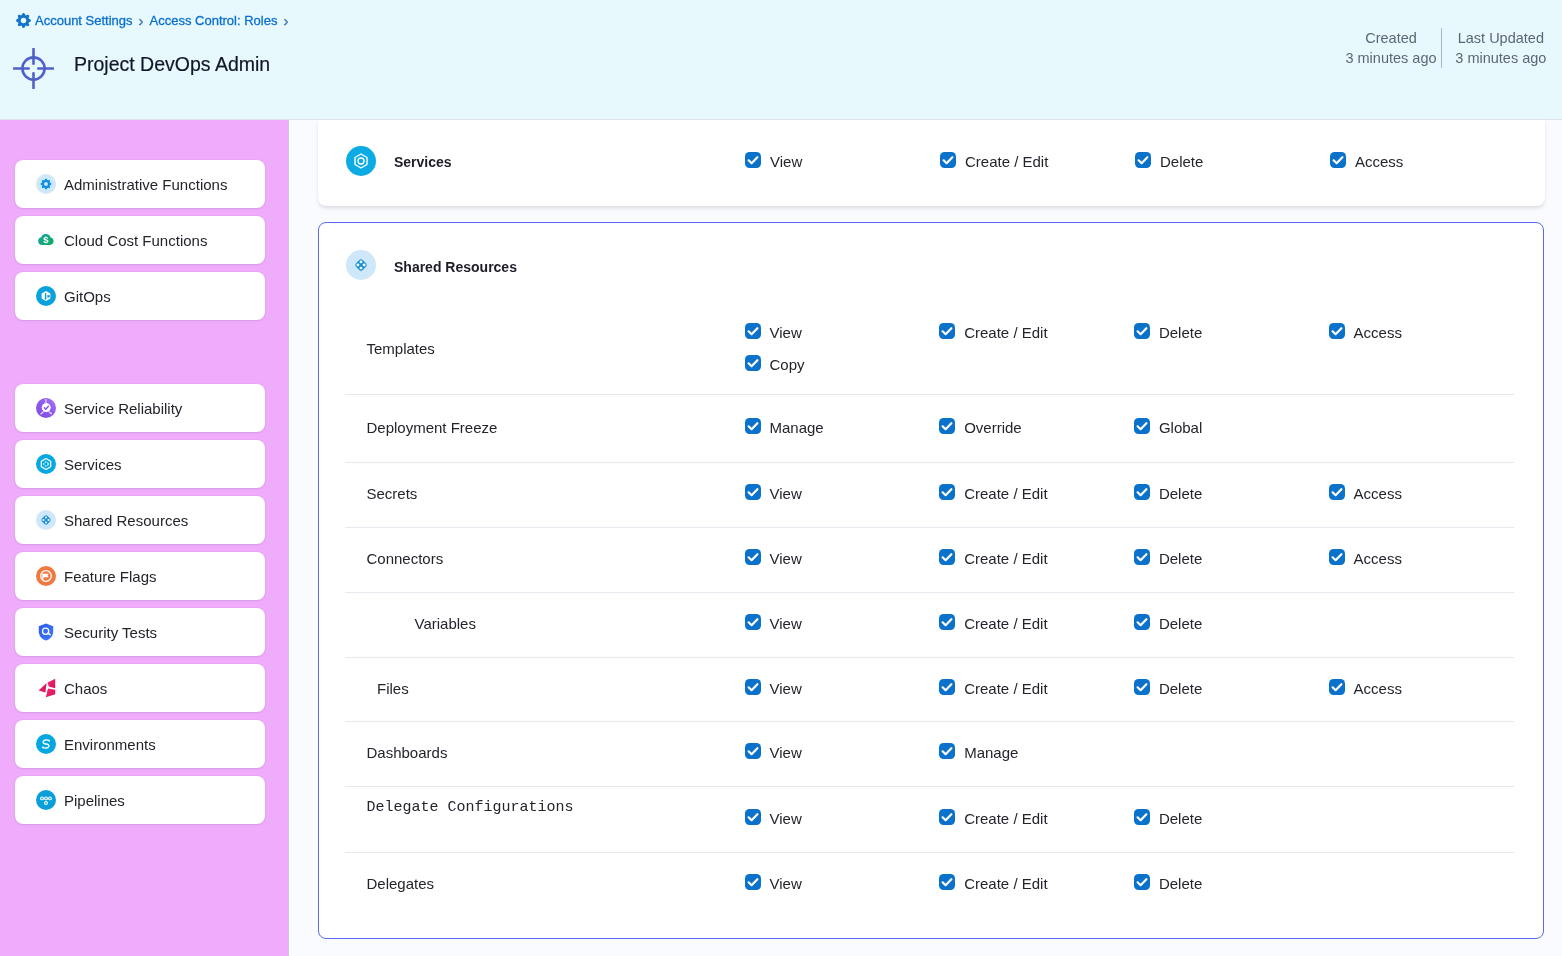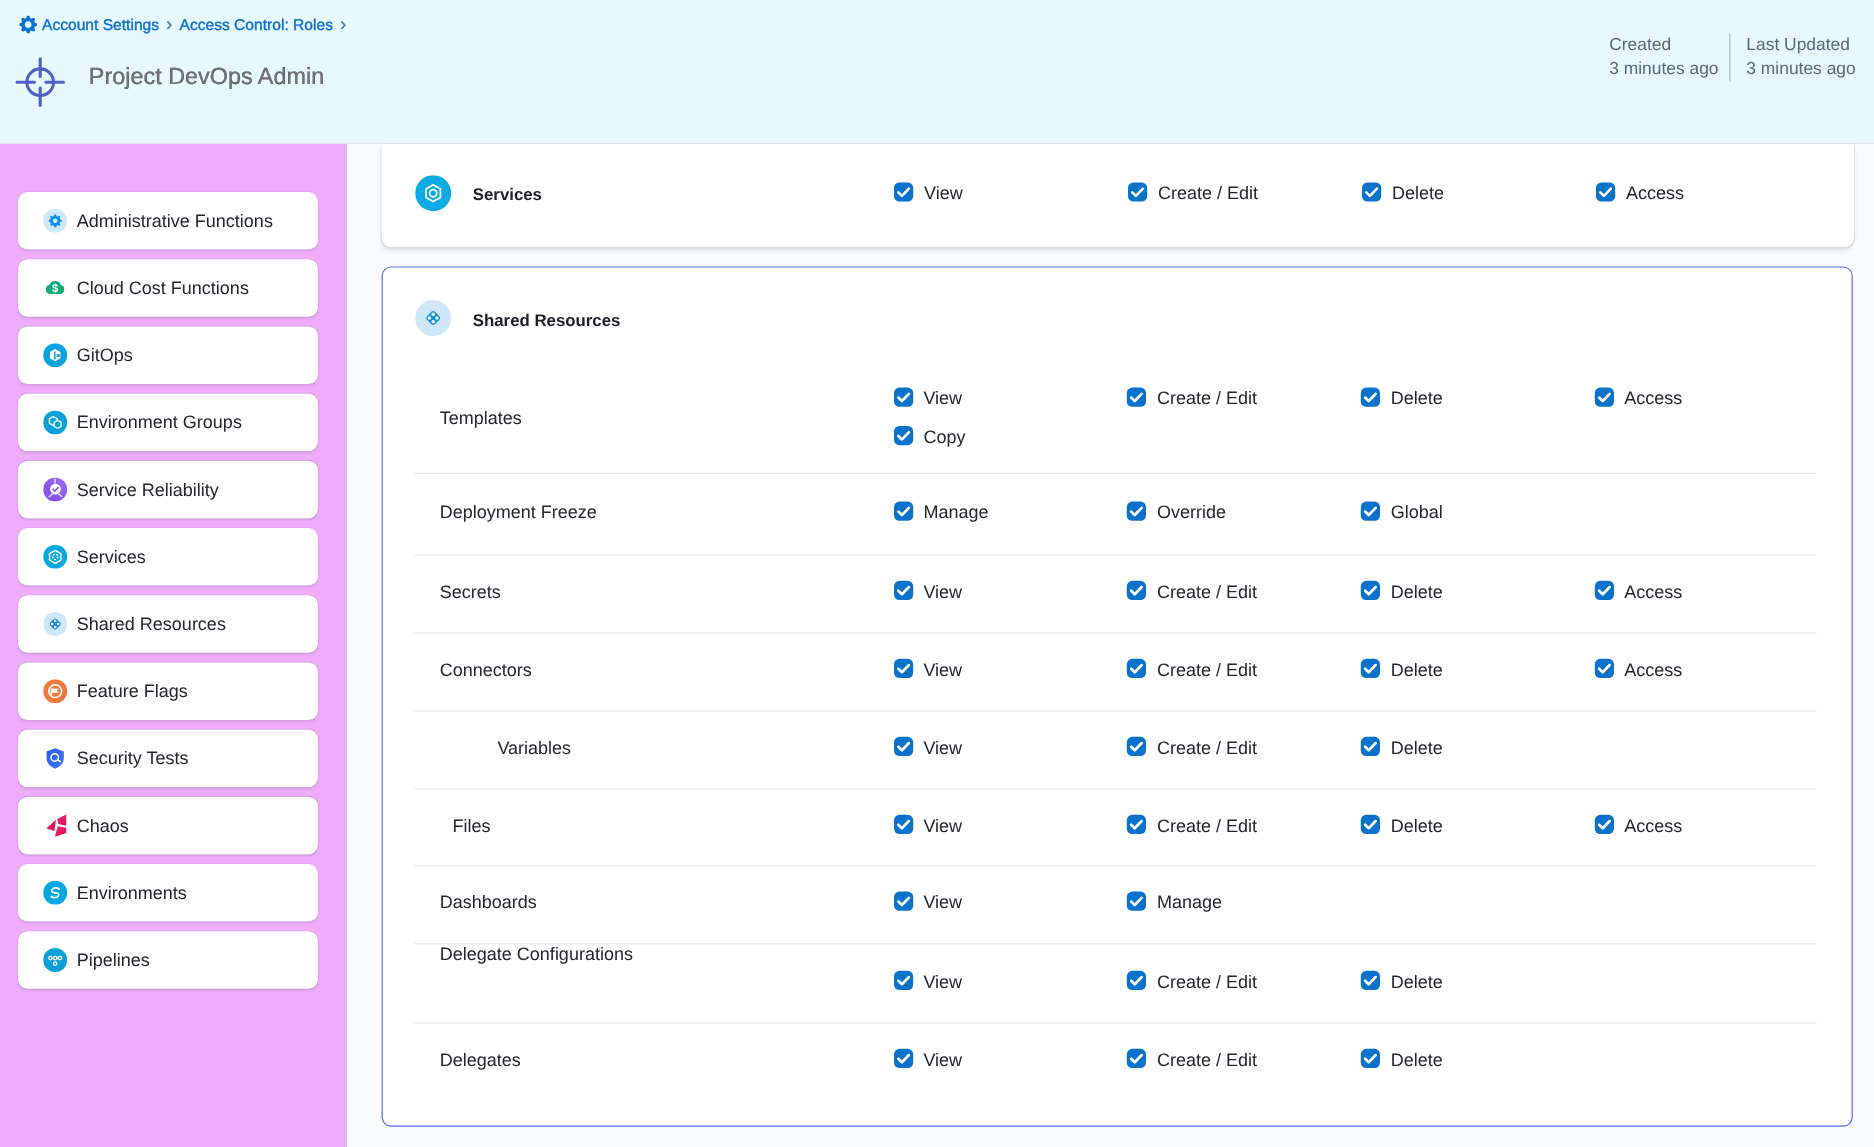--- a/index.html
+++ b/index.html
@@ -7,23 +7,23 @@
 body { font-family:"Liberation Sans", sans-serif; }
 #stage { position:relative; width:1562px; height:956px; background:#f9fbfe; }
 
 
 .hdr { position:absolute; left:0; top:0; width:1562px; height:120px; background:#e8f9fe; border-bottom:1px solid #e0e4ec;text-decoration:underline; }
 .crumbs { position:absolute; left:16px; top:12px; height:16px; display:flex; align-items:center; font-size:13px; color:#0a6fd0; font-weight:400; -webkit-text-stroke:0.3px #0a6fd0; }
 .crumbs .gear { margin-right:4px; display:block; }
 .crumbs a { color:#0a6fd0; text-decoration:none; }
 .crumbs .sep { color:#6e7683; font-weight:400; margin:0 6px; font-size:15px; line-height:15px; }
 .titleic { position:absolute; left:13px; top:48px; }
-.title { position:absolute; left:74px; top:55px; font-size:19.5px; line-height:19.5px; color:#737373; font-weight:400; -webkit-text-stroke:0.2px #1d1d28; }
+.title { position:absolute; left:74px; top:55px; font-size:19.5px; line-height:19.5px; color:#0f172a; font-weight:400; -webkit-text-stroke:0.2px #1d1d28; }
 .meta { position:absolute; top:28px; left:1341px; display:flex; color:#5d6677; font-size:14.5px; }
-.meta .col { line-height:20px; }
+.meta .col { line-height:20px;text-align:center; }
 .meta .col1 { width:100px; }
 .meta .col2 { padding-left:13px; }
 .meta .div { width:1.3px; background:#aab5c9; }
 
 
 .sb { position:absolute; left:0; top:120px; width:289px; height:836px; background:#f0abfc; border-right:1px solid #c9cbd6; }
 .scard { position:absolute; left:15px; width:250px; height:48px; background:#fff; border-radius:8px;
   box-shadow:0 0 1px rgba(40,41,61,0.18), 0 1px 2px rgba(96,97,112,0.16);
   display:flex; align-items:center; padding-left:21px; font-size:15px; color:#24242d; }
 .scard .ic { width:20px; height:20px; margin-right:8px; flex:none; }
@@ -98,28 +98,20 @@
       <div class="scard" style="top:152px">
         <span class="ic"><svg viewBox="0 0 20 20">
             <circle cx="10" cy="10" r="10" fill="#0aa2dc"></circle>
             <path d="M10 4.9 L14.4 7.4 V12.6 L10 15.1 L5.6 12.6 V7.4 Z" fill="#fff"></path>
             <rect x="11.3" y="9.1" width="2.4" height="2.4" fill="#0aa2dc"></rect>
             <line x1="9.6" y1="7" x2="9.6" y2="13.4" stroke="#0aa2dc" stroke-width="1.3"></line>
             <path d="M9.6 13.7 l-1.2 -1.6 h2.4 z" fill="#0aa2dc"></path>
           </svg></span>
         <span>GitOps</span>
       </div>
-      <div class="scard" style="top:208px">
-        <span class="ic"><svg viewBox="0 0 20 20">
-            <circle cx="10" cy="10" r="10" fill="#0aa0dc"></circle>
-            <path d="M8.4 5.1 L11.6 6.9 V10.7 L8.4 12.5 L5.2 10.7 V6.9 Z" fill="none" stroke="#e9f6fd" stroke-width="1.2"></path>
-            <path d="M12 8.3 L14.9 9.9 V13.3 L12 14.9 L9.1 13.3 V9.9 Z" fill="#0aa0dc" stroke="#e9f6fd" stroke-width="1.2"></path>
-          </svg></span>
-        <span>Environment Groups</span>
-      </div>
       <div class="scard" style="top:264px">
         <span class="ic"><svg viewBox="0 0 20 20">
             <defs>
               <linearGradient id="gsrm" x1="0" y1="1" x2="1" y2="0">
                 <stop offset="0" stop-color="#7c48e4"></stop>
                 <stop offset="1" stop-color="#a36ef3"></stop>
               </linearGradient>
             </defs>
             <circle cx="10" cy="10" r="10" fill="url(#gsrm)"></circle>
             <circle cx="10.2" cy="9.6" r="4.5" fill="#fff"></circle>
@@ -414,21 +406,21 @@
             </svg></span>
           <span class="lbl">View</span>
         </div>
         <div class="opt" style="left:620.2px;top:522px">
           <span class="box"><svg width="16" height="16" viewBox="0 0 16 16">
               <path d="M3.6 8.3 L6.6 11.2 L12.4 5.2" fill="none" stroke="#fff" stroke-width="2.2" stroke-linecap="round" stroke-linejoin="round"></path>
             </svg></span>
           <span class="lbl">Manage</span>
         </div>
         <div class="divl" style="top:562.5px"></div>
-        <div class="rowlabel" style="left:47.5px;top:563px;line-height:20px;">Delegate Configurations</div>
+        <div class="rowlabel" style="left:47.5px;top:575px;line-height:20px;font-family:Liberation Mono, monospace;">Delegate Configurations</div>
         <div class="opt" style="left:425.5px;top:587.5px">
           <span class="box"><svg width="16" height="16" viewBox="0 0 16 16">
               <path d="M3.6 8.3 L6.6 11.2 L12.4 5.2" fill="none" stroke="#fff" stroke-width="2.2" stroke-linecap="round" stroke-linejoin="round"></path>
             </svg></span>
           <span class="lbl">View</span>
         </div>
         <div class="opt" style="left:620.2px;top:587.5px">
           <span class="box"><svg width="16" height="16" viewBox="0 0 16 16">
               <path d="M3.6 8.3 L6.6 11.2 L12.4 5.2" fill="none" stroke="#fff" stroke-width="2.2" stroke-linecap="round" stroke-linejoin="round"></path>
             </svg></span>

